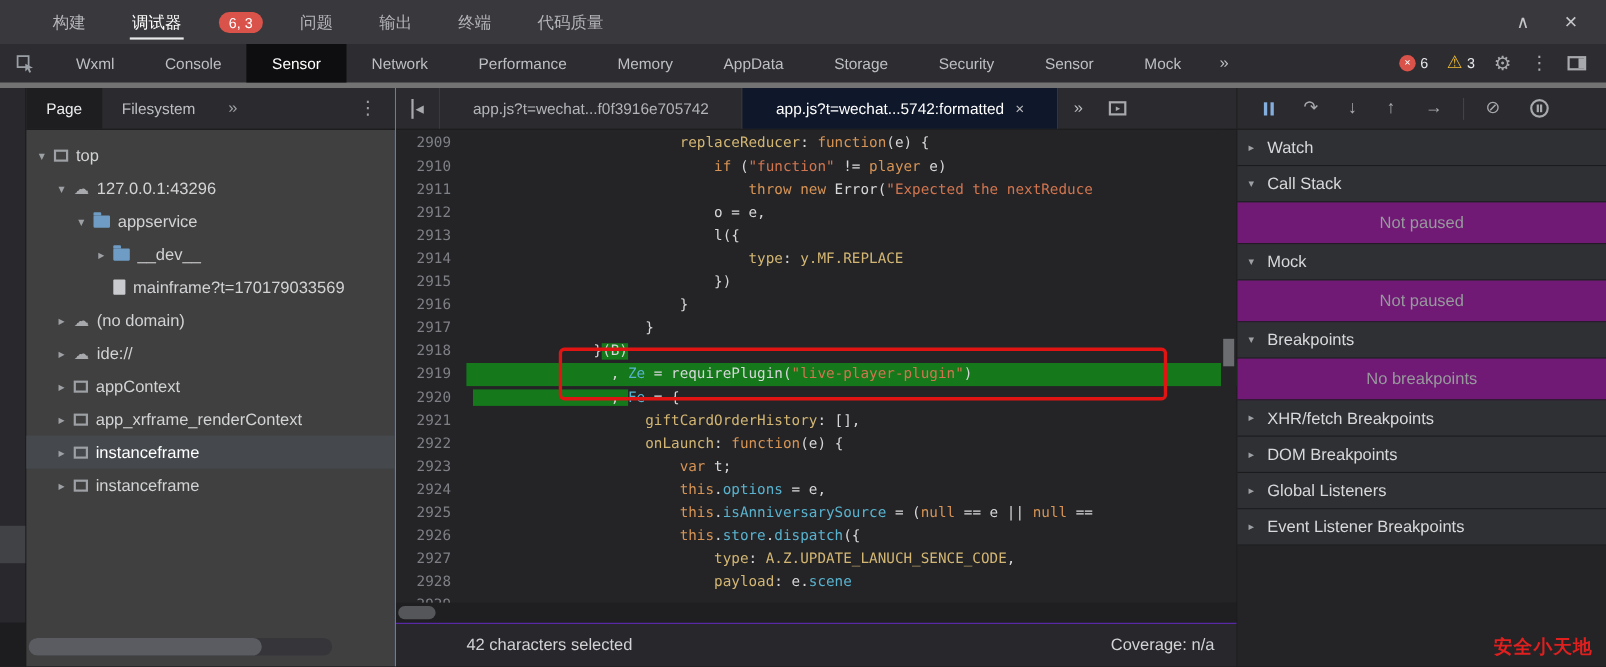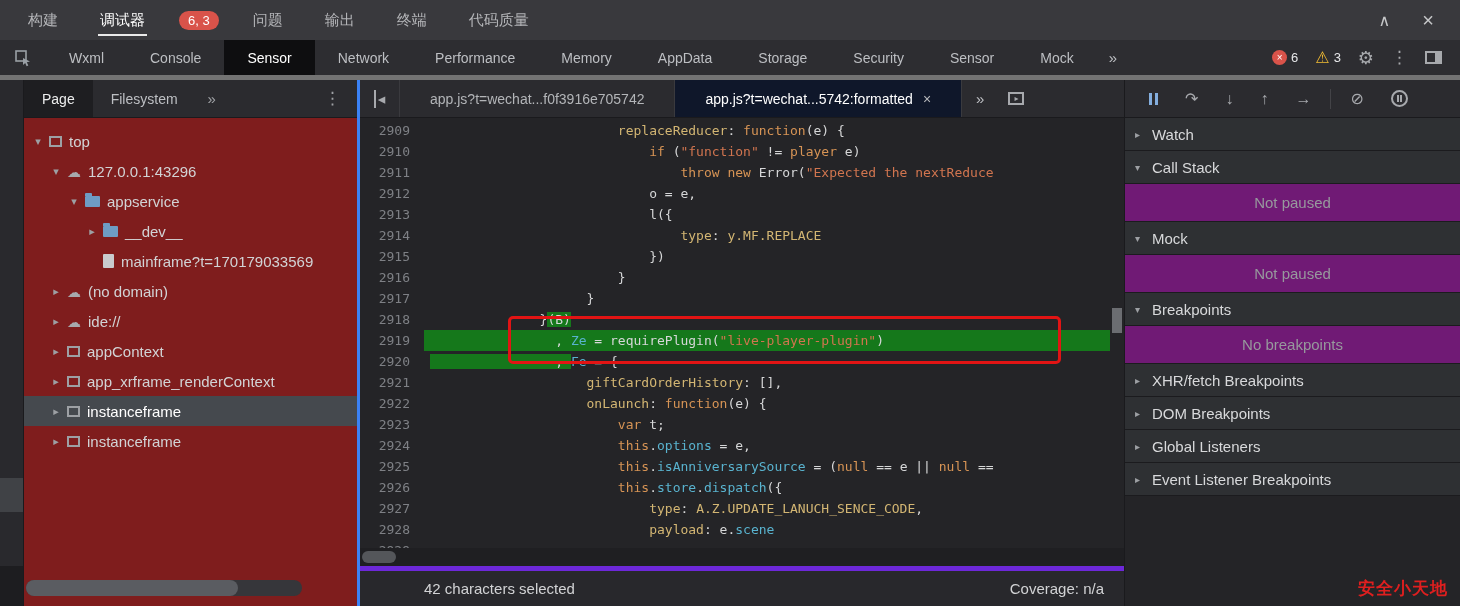--- a/index.html
+++ b/index.html
@@ -1,21 +1,21 @@
 <!DOCTYPE html>
 <html style="--green: #15781b; --annotation: #e11414; --badge-red: #d9534a; --warn: #f0bb33;"><head>
 <meta charset="utf-8">
 <style>
   *{box-sizing:border-box;margin:0;padding:0;}
   body{background:#151517;font-family:"Liberation Sans",sans-serif;}
   .app{position:relative;width:1460px;height:606px;background:#242427;overflow:hidden;color:#cfd0d2;}
 
   
   .titlebar{position:absolute;top:0;left:0;width:100%;height:40px;background:#39393d;display:flex;align-items:center;}
-  .tb-tabs{display:flex;align-items:center;height:100%;padding-left:12px;gap:10px;}
+  .tb-tabs{display:flex;align-items:center;height:100%;padding-left:32px;gap:10px;}
   .tb-tab{height:100%;display:flex;align-items:center;padding:0 16px;font-size:15px;color:#b4b5b8;position:relative;}
   .tb-tab.active{color:#ffffff;}
   .tb-tab.active::after{content:"";position:absolute;left:14px;right:14px;bottom:4px;height:2px;background:#e9e9e9;}
   .tb-badge{background:var(--badge-red);color:#fff;font-size:13px;border-radius:10px;padding:2px 9px;margin:0 8px;}
   .tb-controls{margin-left:auto;display:flex;align-items:center;gap:32px;padding-right:26px;color:#c6c7c9;}
   .tb-min{font-size:16px;} .tb-close{font-size:20px;}
 
   
   .toolbar{position:absolute;top:40px;left:0;width:100%;height:40px;background:#2d2d31;border-bottom:5px solid #737373;display:flex;align-items:center;}
   .inspect-btn{width:46px;display:flex;justify-content:center;align-items:center;}
@@ -31,21 +31,21 @@
   .gear{color:#a7a9ad;font-size:18px;} .dots{color:#a7a9ad;font-size:17px;}
   .dock-icon{width:17px;height:13px;border:2px solid #a7a9ad;position:relative;}
   .dock-icon::after{content:"";position:absolute;right:0;top:0;bottom:0;width:5px;background:#a7a9ad;}
 
   
   .leftstrip{position:absolute;left:0;top:80px;width:24px;height:526px;background:#29292d;border-right:1px solid #1a1a1d;}
   .ls-b1{position:absolute;top:398px;left:0;width:100%;height:34px;background:#404246;}
   .ls-b2{position:absolute;bottom:0;left:0;width:100%;height:40px;background:#1d1d20;}
 
   
-  .navigator{position:absolute;left:24px;top:80px;width:336px;height:526px;background:#7f1d1d;border-right:3px solid #3b82f6;}
+  .navigator{position:absolute;left:24px;top:80px;width:336px;height:526px;background:#404040;border-right:1px solid #3b82f6;}
   .nav-header{height:38px;background:#2b2b2f;border-bottom:1px solid #1a1a1d;display:flex;align-items:center;}
   .nav-tab{height:100%;display:flex;align-items:center;padding:0 18px;font-size:14px;color:#bdbfc3;}
   .nav-tab.active{background:#1e1e21;color:#eceded;}
   .nav-ovf{padding:0 12px;color:#9fa1a5;font-size:15px;}
   .nav-menu{margin-left:auto;padding-right:16px;color:#9fa1a5;font-size:17px;}
   .tree{padding-top:8px;font-size:15px;}
   .tree-row{height:30px;display:flex;align-items:center;color:#d2d3d5;white-space:nowrap;overflow:hidden;}
   .tree-row.selected{background:#45494e;color:#fff;}
   .tw{width:16px;flex:none;font-size:11px;color:#9da0a4;text-align:center;}
   .ti{flex:none;margin:0 7px 0 3px;display:inline-block;}
@@ -75,21 +75,21 @@
   .gut{width:64px;flex:none;text-align:right;padding-right:14px;color:#7e8085;}
   .cl-content{flex:1;white-space:pre;padding-left:6px;}
   .cl-content.hl{background:var(--green);}
   .sel{background:var(--green);}
   .tok-d{color:#d6d7d8}.tok-k{color:#d79455}.tok-s{color:#d1754f}.tok-p{color:#d3b673}.tok-v{color:#59b3cf}
   .red-annotation{position:absolute;left:148px;top:198px;width:553px;height:48px;border:3px solid var(--annotation);border-radius:5px;pointer-events:none;}
   .v-scroll{position:absolute;top:0;right:0;width:14px;height:100%;background:#242427;}
   .v-scroll .thumb{position:absolute;left:2px;top:190px;width:10px;height:25px;background:#6b6d71;}
   .h-scroll{height:18px;flex:none;background:#1f1f22;position:relative;}
   .h-scroll .thumb{position:absolute;left:2px;top:3px;width:34px;height:12px;background:#54565a;border-radius:6px;}
-  .ed-status{height:40px;flex:none;background:#28282c;border-top:5px solid #6d28d9;display:flex;align-items:center;justify-content:space-between;padding:0 20px 0 64px;font-size:15px;color:#d2d3d5;}
+  .ed-status{height:40px;flex:none;background:#28282c;border-top:1px solid #6d28d9;display:flex;align-items:center;justify-content:space-between;padding:0 20px 0 64px;font-size:15px;color:#d2d3d5;}
 
   
   .debugger{position:absolute;left:1125px;top:80px;width:335px;height:526px;background:#242427;}
   .dbg-toolbar{height:38px;background:#2b2b2f;border-bottom:1px solid #1a1a1d;display:flex;align-items:center;gap:27px;padding-left:24px;}
   .dbg-btn{display:flex;align-items:center;justify-content:center;color:#a7a9ad;}
   .dbg-btn.first{color:#84aede;}
   .ic-pause{display:inline-block;width:9px;height:12px;border-left:3px solid currentColor;border-right:3px solid currentColor;}
   .ic-pause.small{width:5px;height:7px;border-left:2px solid currentColor;border-right:2px solid currentColor;}
   .ic-circle{width:17px;height:17px;border:2px solid currentColor;border-radius:50%;display:flex;align-items:center;justify-content:center;}
   .glyph{font-size:16px;line-height:1;}

